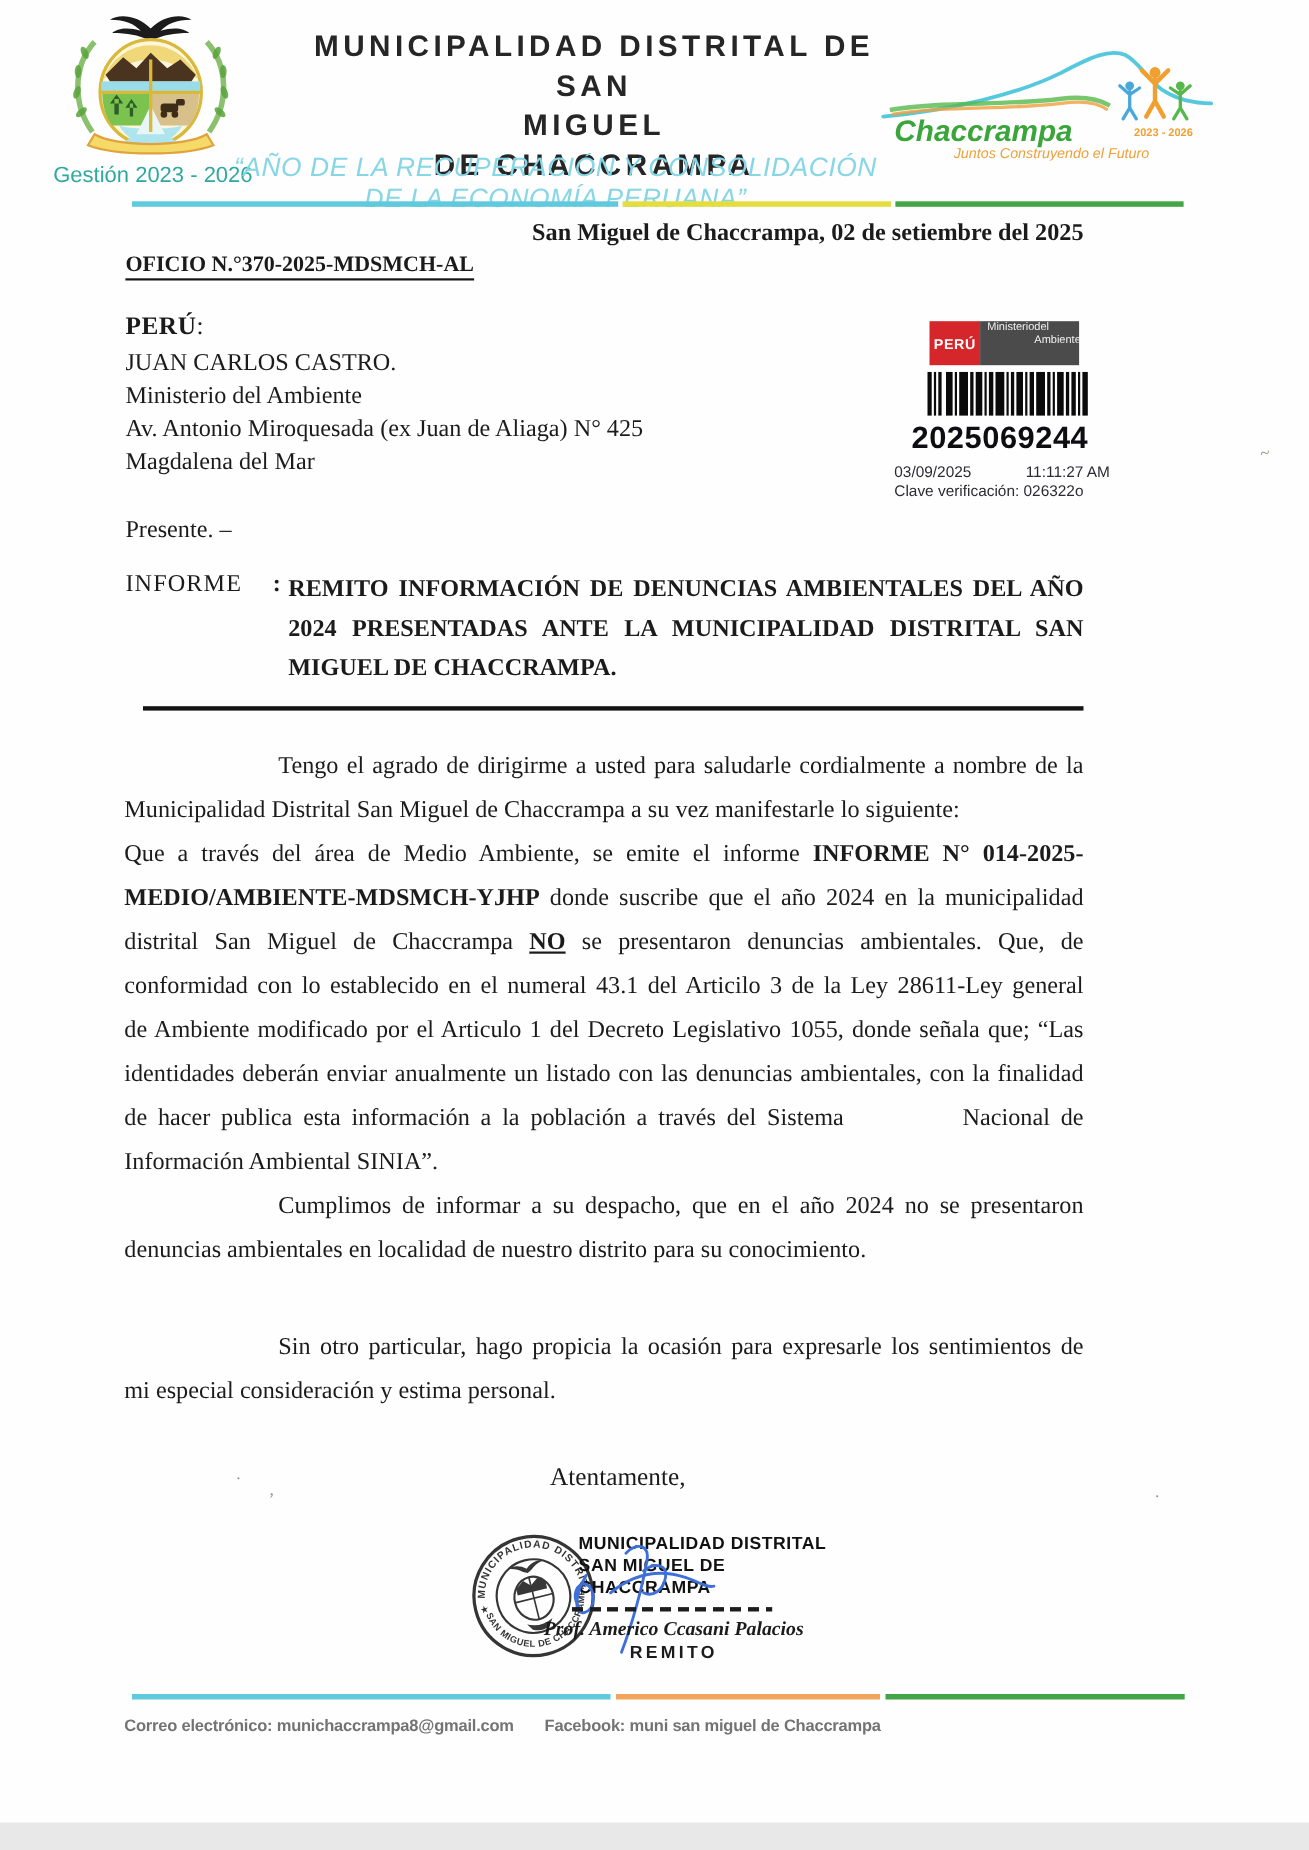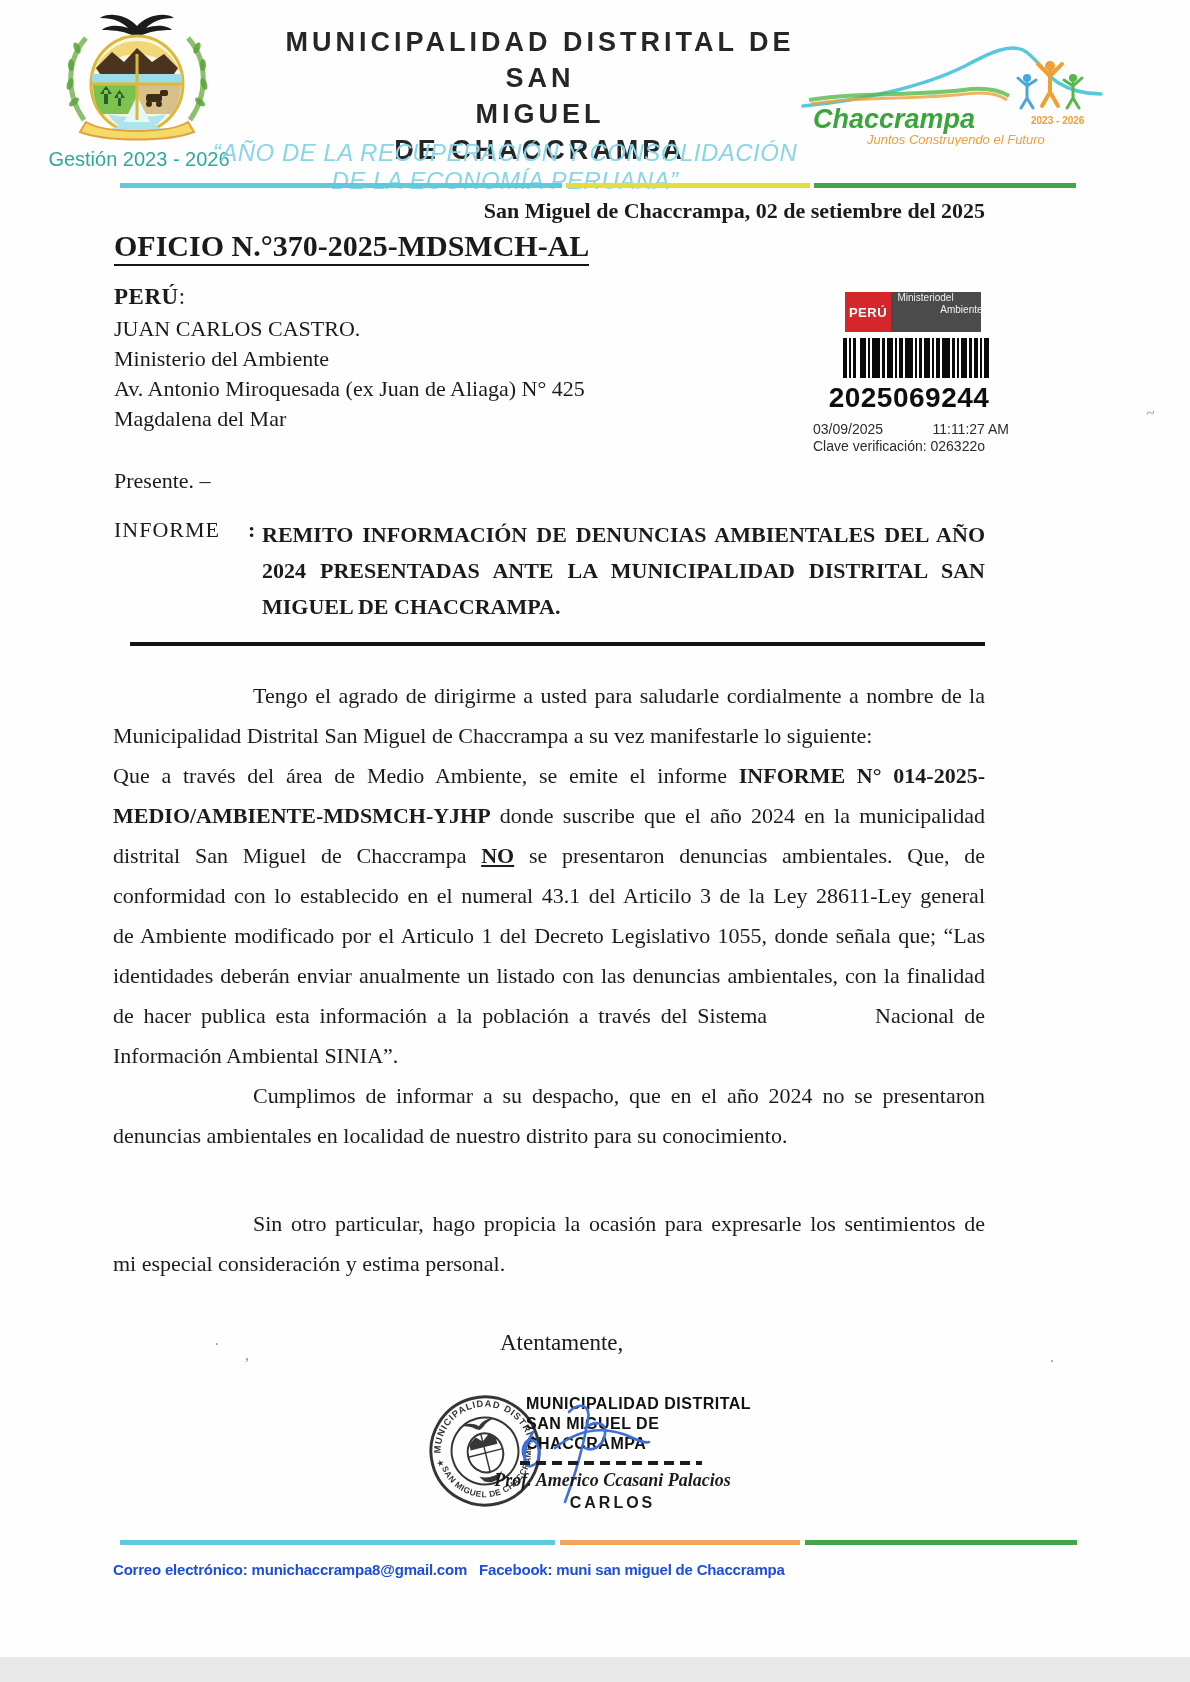--- a/index.html
+++ b/index.html
@@ -19,21 +19,21 @@
   .bar.b1{left:120px;width:442px;background:var(--cyan_bar);}
   .bar.b2{left:566px;width:244px;background:var(--yellow_bar);}
   .bar.b3{left:814px;width:262px;background:var(--green_bar);}
   .fbar{height:5px;top:1540px;}
   .fbar.b1{left:120px;width:435px;background:var(--cyan_bar);}
   .fbar.b2{left:560px;width:240px;background:var(--orange_bar);}
   .fbar.b3{left:805px;width:272px;background:var(--green_bar);}
 
   
   .dateline{left:385px;top:198px;width:600px;text-align:right;font-weight:700;font-size:22px;}
-  .oficio{left:114px;top:229px;font-weight:700;font-size:30px;border-bottom:2px solid #151515;padding-bottom:1px;}
+  .oficio{left:114px;top:229px;font-weight:700;font-size:20px;border-bottom:2px solid #151515;padding-bottom:1px;}
   .senor{left:114px;top:284px;font-size:23px;}
   .senor b{letter-spacing:.5px;}
   .addr{left:114px;width:560px;font-size:22px;height:30px;}
   .presente{left:114px;top:468px;font-size:22px;}
 
   
   .stamp-logo{left:845px;top:292px;display:flex;font-family:"Liberation Sans",sans-serif;}
   .peru-box{width:46px;height:40px;background:var(--peru_red);color:#fff;display:flex;align-items:center;
     justify-content:center;font-weight:700;font-size:13px;letter-spacing:.5px;}
   .minam-box{width:82px;height:40px;background:#4b4b4b;color:#f2f2f2;font-size:10px;line-height:12px;
@@ -67,21 +67,21 @@
   .seal{left:426px;top:1392px;width:118px;height:118px;transform:rotate(-14deg);opacity:.88;}
   .sig-svg{left:495px;top:1398px;}
   .dash-line{left:520px;top:1461px;width:182px;height:4px;
     background:repeating-linear-gradient(90deg,#1d1d1d 0 10px,transparent 10px 16px);}
   .sig-name{left:490px;top:1470px;width:245px;text-align:center;font-weight:700;font-style:italic;font-size:18px;}
   .sig-role{left:490px;top:1494px;width:245px;text-align:center;font-family:"Liberation Sans",sans-serif;
     font-weight:700;font-size:16px;letter-spacing:3px;}
 
   
   .footer-line{left:113px;top:1561px;font-family:"Liberation Sans",sans-serif;font-weight:700;font-size:15px;
-    color:#1d4ed8;display:flex;gap:12px;letter-spacing:-.2px;}
+    color:#737373;display:flex;gap:28px;letter-spacing:-.2px;}
 
   
   .artifact{color:#9a9289;font-size:16px;}
 </style>
 </head>
 <body>
 
 <div class="page">
 
   <svg class="abs" style="left:56px;top:10px" width="162" height="136" viewBox="0 0 162 136">
@@ -276,21 +276,21 @@
     <g fill="none" stroke="var(--signature_blue)" stroke-width="2.6" stroke-linecap="round">
       <path d="M38,34 C28,50 26,70 36,68 C48,65 46,44 37,42 C30,41 24,52 31,62"></path>
       <path d="M74,14 C84,4 96,6 93,22 C89,44 80,78 70,104"></path>
       <path d="M60,50 C82,32 104,28 128,36 C140,40 148,46 154,44"></path>
       <path d="M90,30 C100,22 112,24 110,36 C108,48 98,54 90,50"></path>
     </g>
   </svg>
 
   <div class="abs dash-line"></div>
   <div class="abs sig-name">Prof. Americo Ccasani Palacios</div>
-  <div class="abs sig-role">CARLOS</div>
+  <div class="abs sig-role">REMITO</div>
 
   <div class="abs fbar b1"></div>
   <div class="abs fbar b2"></div>
   <div class="abs fbar b3"></div>
   <div class="abs footer-line">
     <span>Correo electrónico: munichaccrampa8@gmail.com</span>
     <span>Facebook: muni san miguel de Chaccrampa</span>
   </div>
 
   <div class="abs artifact" style="left:1146px;top:404px;transform:rotate(-12deg)">~</div>

